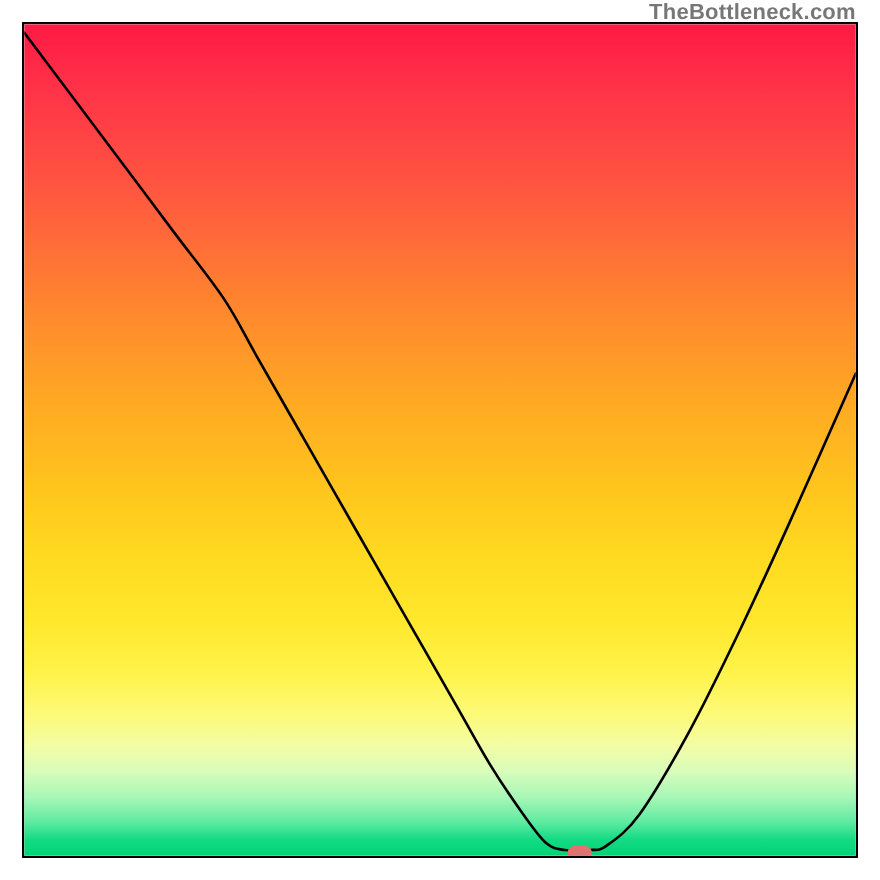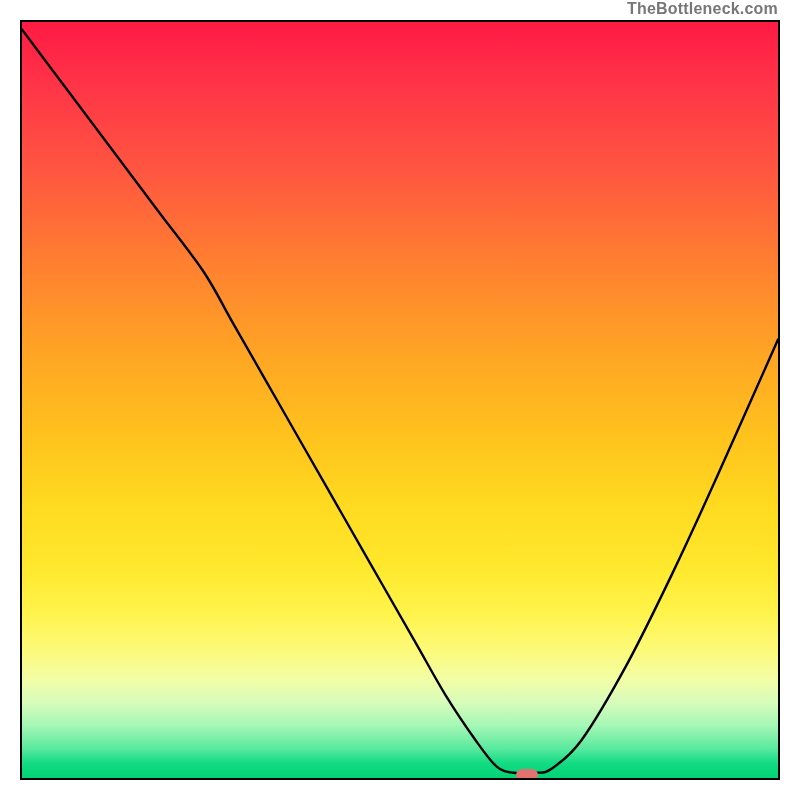--- a/index.html
+++ b/index.html
@@ -24,21 +24,21 @@
     height: 760px;
     box-sizing: border-box;
     border: 2px solid #000;
     overflow: hidden;
   }
   .watermark {
     position: absolute;
     top: 0;
     right: 22px;
     font-family: Arial, Helvetica, sans-serif;
-    font-size: 16px;
+    font-size: 20px;
     font-weight: 600;
     color: #777;
     letter-spacing: 0.2px;
   }
   .gradient {
     position: absolute;
     inset: 0;
     background: linear-gradient(
       to bottom,
       #ff1a44 0%,

